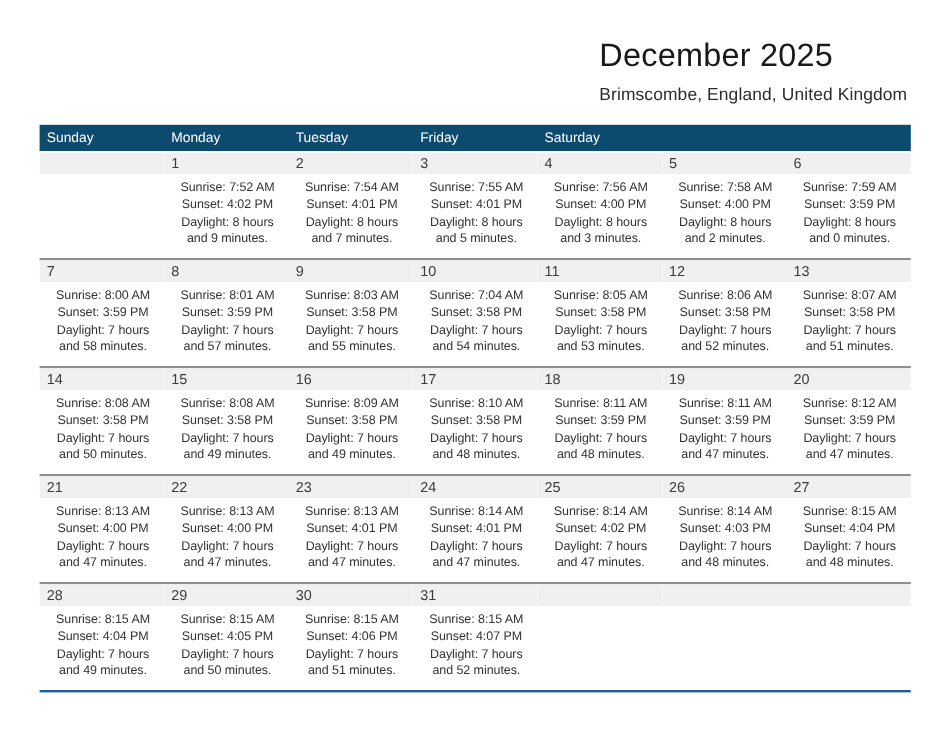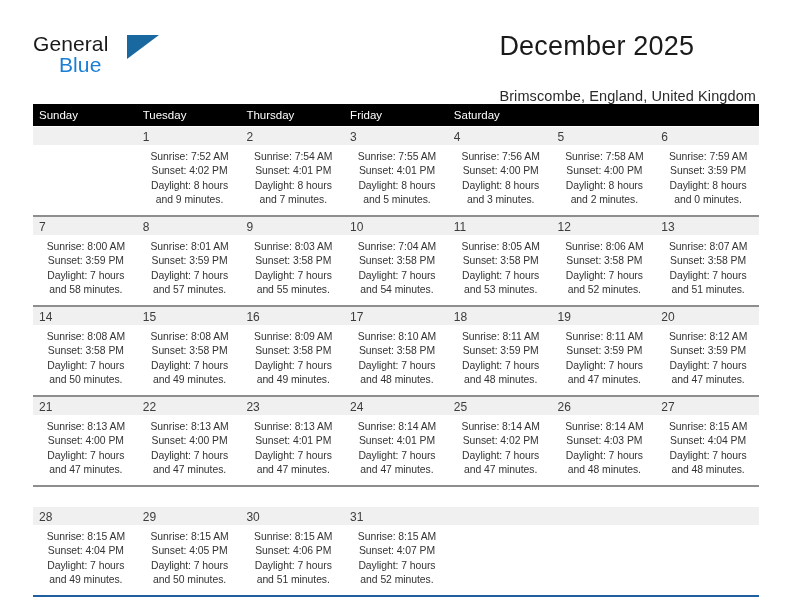--- a/index.html
+++ b/index.html
@@ -67,55 +67,54 @@
     color: #1a1a1a;
     font-weight: 400;
     line-height: 33px;
     letter-spacing: 0.2px;
   }
   .location-title {
     font-size: 14.5px;
     color: #2b2b2b;
     font-weight: 400;
     line-height: 20px;
-    margin-top: 23px;
+    margin-top: 6px;
     letter-spacing: 0.1px;
   }
 
   
   .calendar {
     position: absolute;
     left: 33px;
     top: 104px;
     width: 726px;
   }
   .dow-row {
     display: flex;
     width: 726px;
     height: 22px;
-    background: #000000;
+    background: #0c4a6e;
   }
   .dow-cell {
     width: 103.71px;
     color: #ffffff;
     font-size: 11.5px;
     line-height: 22px;
     padding-left: 6px;
     font-weight: 400;
     white-space: nowrap;
   }
 
   .week-row {
     display: flex;
     width: 726px;
     border-bottom: 2px solid #8e8e8e;
   }
   .week-row.last {
     border-bottom: 2px solid #1f5fa0;
-    margin-top: 20px;
   }
   .week-row.first {
     border-top: 1px solid #ffffff;
   }
   .day-cell {
     width: 103.71px;
     height: 88px;
     background: #ffffff;
     position: relative;
     overflow: hidden;
@@ -142,36 +141,31 @@
     white-space: nowrap;
     letter-spacing: -0.05px;
   }
 </style>
 </head>
 <body>
 
 <div id="page">
 
   <div class="header">
-    <div class="logo">
-      <span class="logo-general">General</span>
-      <span class="logo-triangle"></span>
-      <span class="logo-blue">Blue</span>
-    </div>
     <div class="title-block">
       <div class="month-title">December 2025</div>
       <div class="location-title">Brimscombe, England, United Kingdom</div>
     </div>
   </div>
 
   <div class="calendar">
     <div class="dow-row" id="dow-row">
         <div class="dow-cell">Sunday</div>
+        <div class="dow-cell">Monday</div>
         <div class="dow-cell">Tuesday</div>
-        <div class="dow-cell">Thursday</div>
         <div class="dow-cell">Friday</div>
         <div class="dow-cell">Saturday</div>
       </div>
     <div id="weeks-container">
         <div class="week-row first">
           <div class="day-cell empty">
             <div class="day-num-band"><span class="day-num"></span></div>
           </div>
           <div class="day-cell">
             <div class="day-num-band"><span class="day-num">1</span></div>

